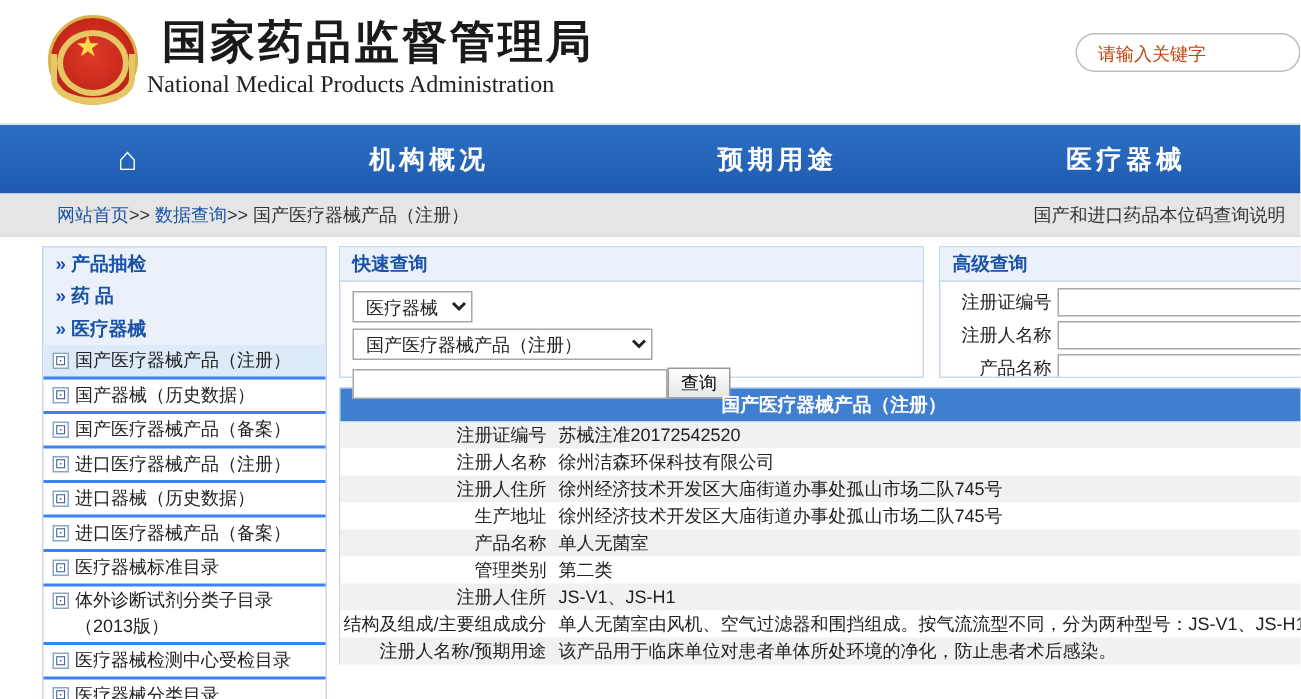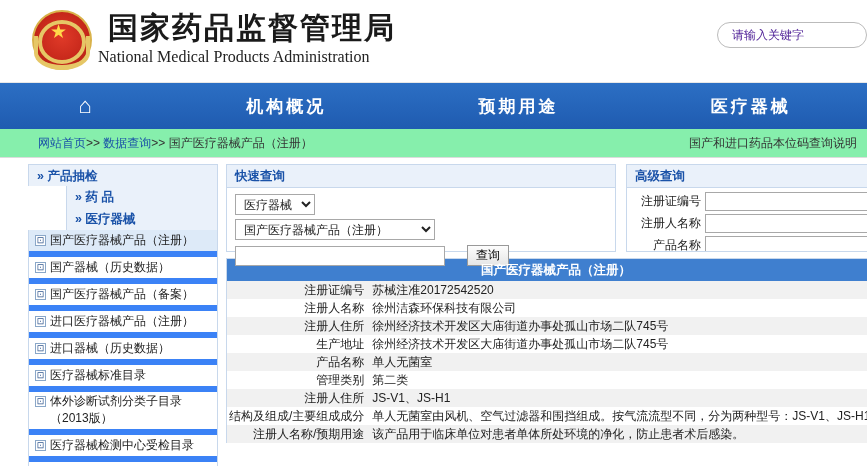--- a/index.html
+++ b/index.html
@@ -83,28 +83,27 @@
   }
   .search-box {
     position: absolute;
     right: 0px;
     top: 22px;
     width: 150px;
     height: 26px;
     border: 1px solid #bbb;
     border-radius: 13px;
     background: #fff;
-    color: #4c1d95;
+    color: #c2410c;
     font-size: 12px;
     line-height: 26px;
     padding-left: 14px;
     box-sizing: border-box;
     overflow: hidden;
     white-space: nowrap;
-    font-family: Liberation Mono, monospace;
   }
   .navbar {
     height: 46px;
     background: linear-gradient(to bottom, #2c6fc4 0%, #1f5bb0 100%);
     display: flex;
     align-items: center;
     color: #fff;
   }
   .nav-home {
     width: 170px;
@@ -118,21 +117,21 @@
     font-weight: bold;
     letter-spacing: 3px;
     font-family: "DejaVu Sans", sans-serif;
   }
   .crumbbar {
     height: 28px;
     border-bottom: 1px solid #dcdcdc;
     display: flex;
     align-items: center;
     font-size: 12px;
-    background: #86efac;
+    background: #e5e5e5;
     padding: 0 10px;
   }
   .crumb {
     margin-left: 28px;
     color: #333;
   }
   .crumb a {
     color: #1a52a8;
     text-decoration: none;
   }
@@ -157,29 +156,29 @@
     line-height: 22px;
     background: #eaf1fa;
     border: 1px solid #c8d8ec;
     border-bottom: none;
     font-weight: bold;
     color: #1a52a8;
     font-size: 12.5px;
     padding-left: 8px;
     box-sizing: border-box;
   }
-  .side-head.second { border-top: none; margin-left: 38px; }
+  .side-head.second { border-top: none; }
   .side-list {
     border: 1px solid #c8d8ec;
     border-top: none;
   }
   .side-item {
     height: 21px;
     line-height: 21px;
-    border-bottom: 6px solid #3b82f6;
+    border-bottom: 2px solid #3b82f6;
     font-size: 12px;
     color: #222;
     padding-left: 6px;
     white-space: nowrap;
     overflow: hidden;
   }
   .side-item.two-line {
     height: 36px;
     line-height: 17px;
     padding-top: 1px;
@@ -243,21 +242,21 @@
   .q-row3 { margin-top: 5px; display: flex; align-items: center; }
   .q-input {
     width: 210px;
     height: 20px;
     border: 1px solid #a8a8a8;
     box-sizing: border-box;
     font-size: 12px;
     padding-left: 4px;
   }
   .q-btn {
-    margin-left: 22px;
+    margin-left: 0;
     width: 42px;
     height: 21px;
     font-size: 12px;
     border: 1px solid #999;
     background: linear-gradient(to bottom,#fdfdfd,#e6e6e6);
     box-sizing: border-box;
     cursor: pointer;
   }
   .adv {
     flex: 1;
@@ -360,20 +359,21 @@
   <div class="sidebar">
     <div class="side-head">» 产品抽检</div>
     <div class="side-head second">» 药    品</div>
     <div class="side-head second">» 医疗器械</div>
     <div class="side-list">
       <div class="side-item active"><span class="box">⊡</span><span>国产医疗器械产品（注册）</span></div>
       <div class="side-item"><span class="box">⊡</span><span>国产器械（历史数据）</span></div>
       <div class="side-item"><span class="box">⊡</span><span>国产医疗器械产品（备案）</span></div>
       <div class="side-item"><span class="box">⊡</span><span>进口医疗器械产品（注册）</span></div>
       <div class="side-item"><span class="box">⊡</span><span>进口器械（历史数据）</span></div>
+      <div class="side-item"><span class="box">⊡</span><span>进口医疗器械产品（备案）</span></div>
       <div class="side-item"><span class="box">⊡</span><span>医疗器械标准目录</span></div>
       <div class="side-item two-line"><span class="box">⊡</span><span style="white-space:pre-wrap;display:inline-block;vertical-align:top;width:160px;">体外诊断试剂分类子目录
 （2013版）</span></div>
       <div class="side-item"><span class="box">⊡</span><span>医疗器械检测中心受检目录</span></div>
       <div class="side-item"><span class="box">⊡</span><span>医疗器械分类目录</span></div>
 
     </div>
   </div>
 
   <div class="main">

